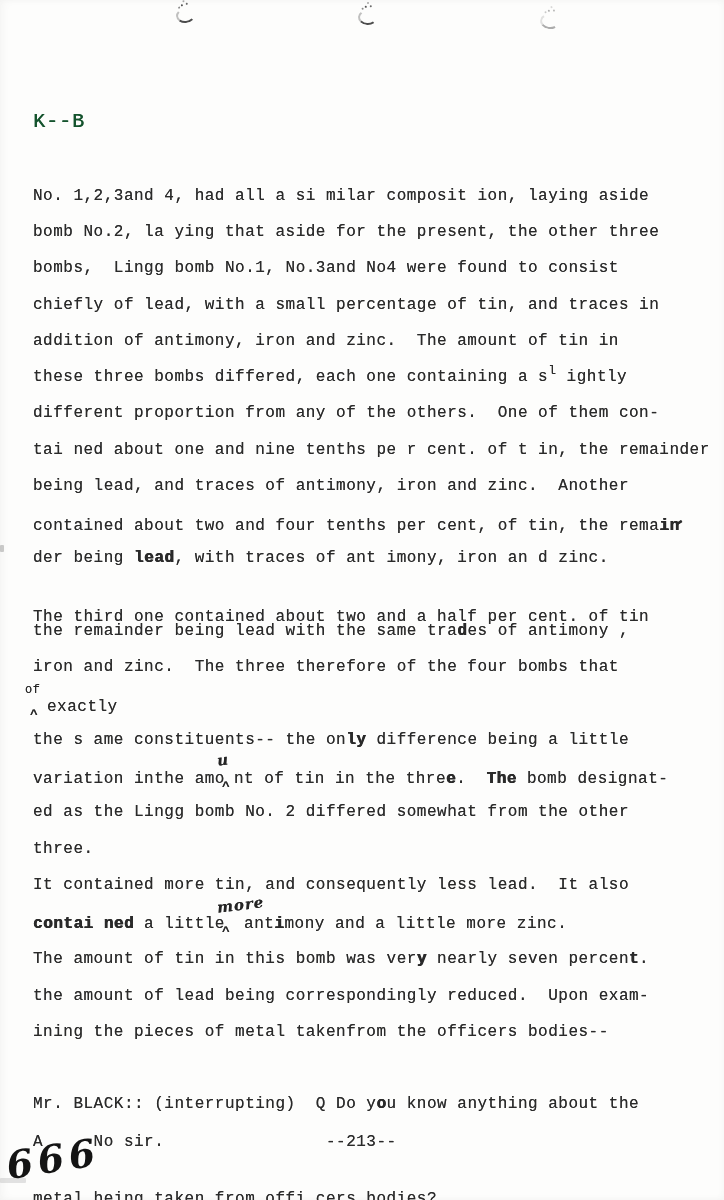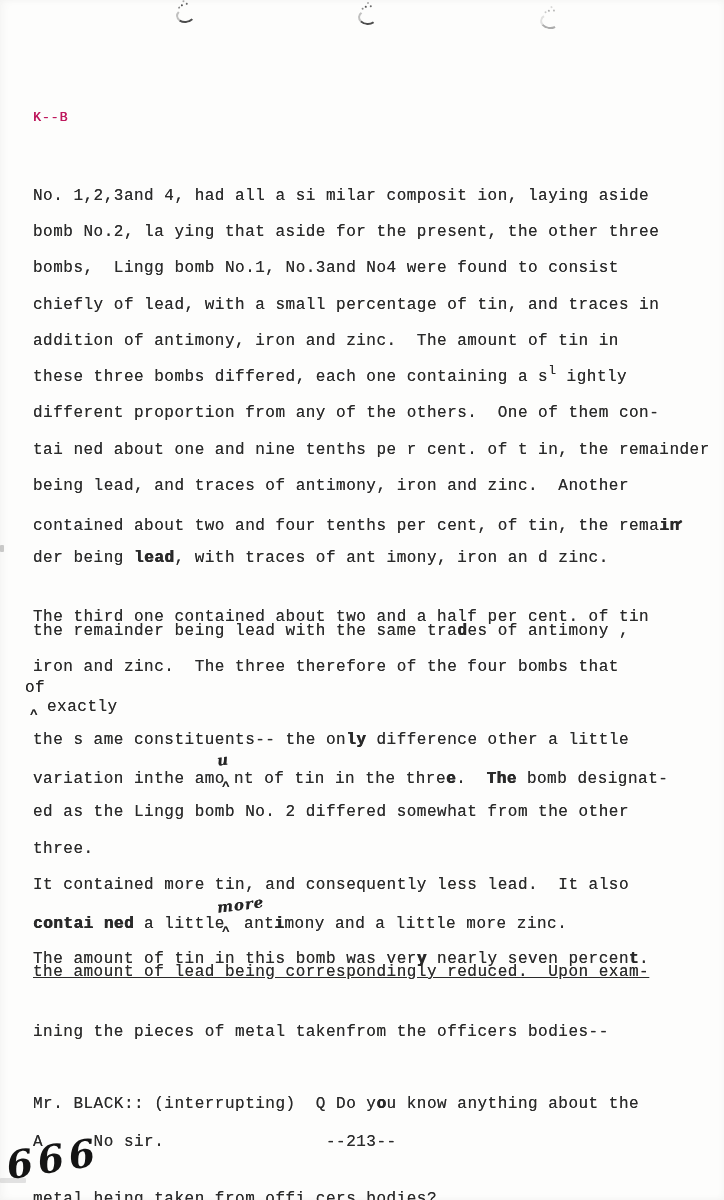--- a/index.html
+++ b/index.html
@@ -33,30 +33,30 @@
     transform: rotate(-32deg) translate(-3px,-5px);
     font-family: "DejaVu Serif", serif;
   }
   
   .ins { position: relative; display: inline-block; width: 9px; height: 1em; }
   .ins-typed { width: 14px; }
   .ins-above {
     position: absolute; left: -8px; bottom: 14px; white-space: nowrap;
     color: #242424;
   }
-  .ins-typed .ins-above { font-family: "Liberation Mono", monospace; font-size: 16px; letter-spacing: 0.5px; }
+  .ins-typed .ins-above { font-family: "Liberation Mono", monospace; font-size: 12px; letter-spacing: 0.5px; }
   .ins-hand .ins-above {
     font-family: "DejaVu Serif", serif; font-style: italic; font-weight: 700;
     font-size: 15px; transform: rotate(-7deg); letter-spacing: 1px;
   }
   .ins-caret { position: absolute; left: -3px; top: 12px; font-size: 13px; font-weight: 700; }
   
   .header-label {
     position: absolute; left: 33px; top: 110px;
-    font-size: 13px; letter-spacing: 1px; color: #be185d;
+    font-size: 20px; letter-spacing: 1px; color: #14532d;
     text-shadow: 0.5px 0 0 currentColor;
     white-space: pre;
   }
   
   .hw-number {
     position: absolute; left: 6px; top: 1136px;
     font-family: "DejaVu Serif", serif; font-style: italic; font-weight: 700;
     font-size: 38px; letter-spacing: 5px; color: #141414;
     transform: rotate(-9deg);
   }
@@ -99,28 +99,28 @@
       <div class="tline" style="top: 368px;"><span>these three bombs differed, each one containing a s</span><span class="seg-raised">l</span><span> ightly</span></div>
       <div class="tline" style="top: 404px;"><span>different proportion from any of the others.  One of them con-</span></div>
       <div class="tline" style="top: 441px;"><span>tai ned about one and nine tenths pe r cent. of t in, the remainder</span></div>
       <div class="tline" style="top: 477px;"><span>being lead, and traces of antimony, iron and zinc.  Another</span></div>
       <div class="tline" style="top: 513px;"><span>contained about two and four tenths per cent, of tin, the rema</span><span class="seg-b">in</span><span class="seg-hwmark">-</span></div>
       <div class="tline" style="top: 549px;"><span>der being </span><span class="seg-b">lead</span><span>, with traces of ant imony, iron an d zinc.</span></div>
       <div class="tline" style="top: 608px; text-align: right;"><span>The third one contained about two and a half per cent. of tin</span></div>
       <div class="tline" style="top: 622px;"><span>the remainder being lead with the same tra</span><span class="seg-b">d</span><span>es of antimony ,</span></div>
       <div class="tline" style="top: 658px;"><span>iron and zinc.  The three therefore of the four bombs that</span></div>
       <div class="tline" style="top: 695px;"><span class="ins ins-typed"><span class="ins-above">of</span><span class="ins-caret">^</span></span><span>exactly</span></div>
-      <div class="tline" style="top: 731px;"><span>the s ame constituents-- the on</span><span class="seg-b">ly</span><span> difference other a little</span></div>
+      <div class="tline" style="top: 731px;"><span>the s ame constituents-- the on</span><span class="seg-b">ly</span><span> difference being a little</span></div>
       <div class="tline" style="top: 767px;"><span>variation inthe amo</span><span class="ins ins-hand"><span class="ins-above">u</span><span class="ins-caret">^</span></span><span>nt of tin in the thre</span><span class="seg-b">e</span><span>.  </span><span class="seg-b">The</span><span> bomb designat-</span></div>
       <div class="tline" style="top: 803px;"><span>ed as the Lingg bomb No. 2 differed somewhat from the other</span></div>
       <div class="tline" style="top: 840px;"><span>three.</span></div>
       <div class="tline" style="top: 876px;"><span>It contained more tin, and consequently less lead.  It also</span></div>
       <div class="tline" style="top: 912px;"><span class="seg-b">contai ned</span><span> a little</span><span class="ins ins-hand"><span class="ins-above">more</span><span class="ins-caret">^</span></span><span> ant</span><span class="seg-b">i</span><span>mony and a little more zinc.</span></div>
       <div class="tline" style="top: 950px;"><span>The amount of tin in this bomb was ver</span><span class="seg-b">y</span><span> nearly seven percen</span><span class="seg-b">t</span><span>.</span></div>
-      <div class="tline" style="top: 963px; text-decoration: underline;"><span>the amount of lead being correspondingly reduced.  Upon exam-</span></div>
+      <div class="tline" style="top: 987px;"><span>the amount of lead being correspondingly reduced.  Upon exam-</span></div>
       <div class="tline" style="top: 1023px;"><span>ining the pieces of metal takenfrom the officers bodies--</span></div>
       <div class="tline" style="top: 1060px; margin-top: 35px;"><span>Mr. BLACK:: (interrupting)  Q Do y</span><span class="seg-b">o</span><span>u know anything about the</span></div>
       <div class="tline" style="top: 1160px; margin-top: 30px;"><span>metal being taken from offi cers bodies?</span></div>
       <div class="tline" style="top: 1133px;"><span>A     No sir.                --213--</span></div>
     </div>
 
   <div class="hw-number">666</div>
 
 </div>
 

